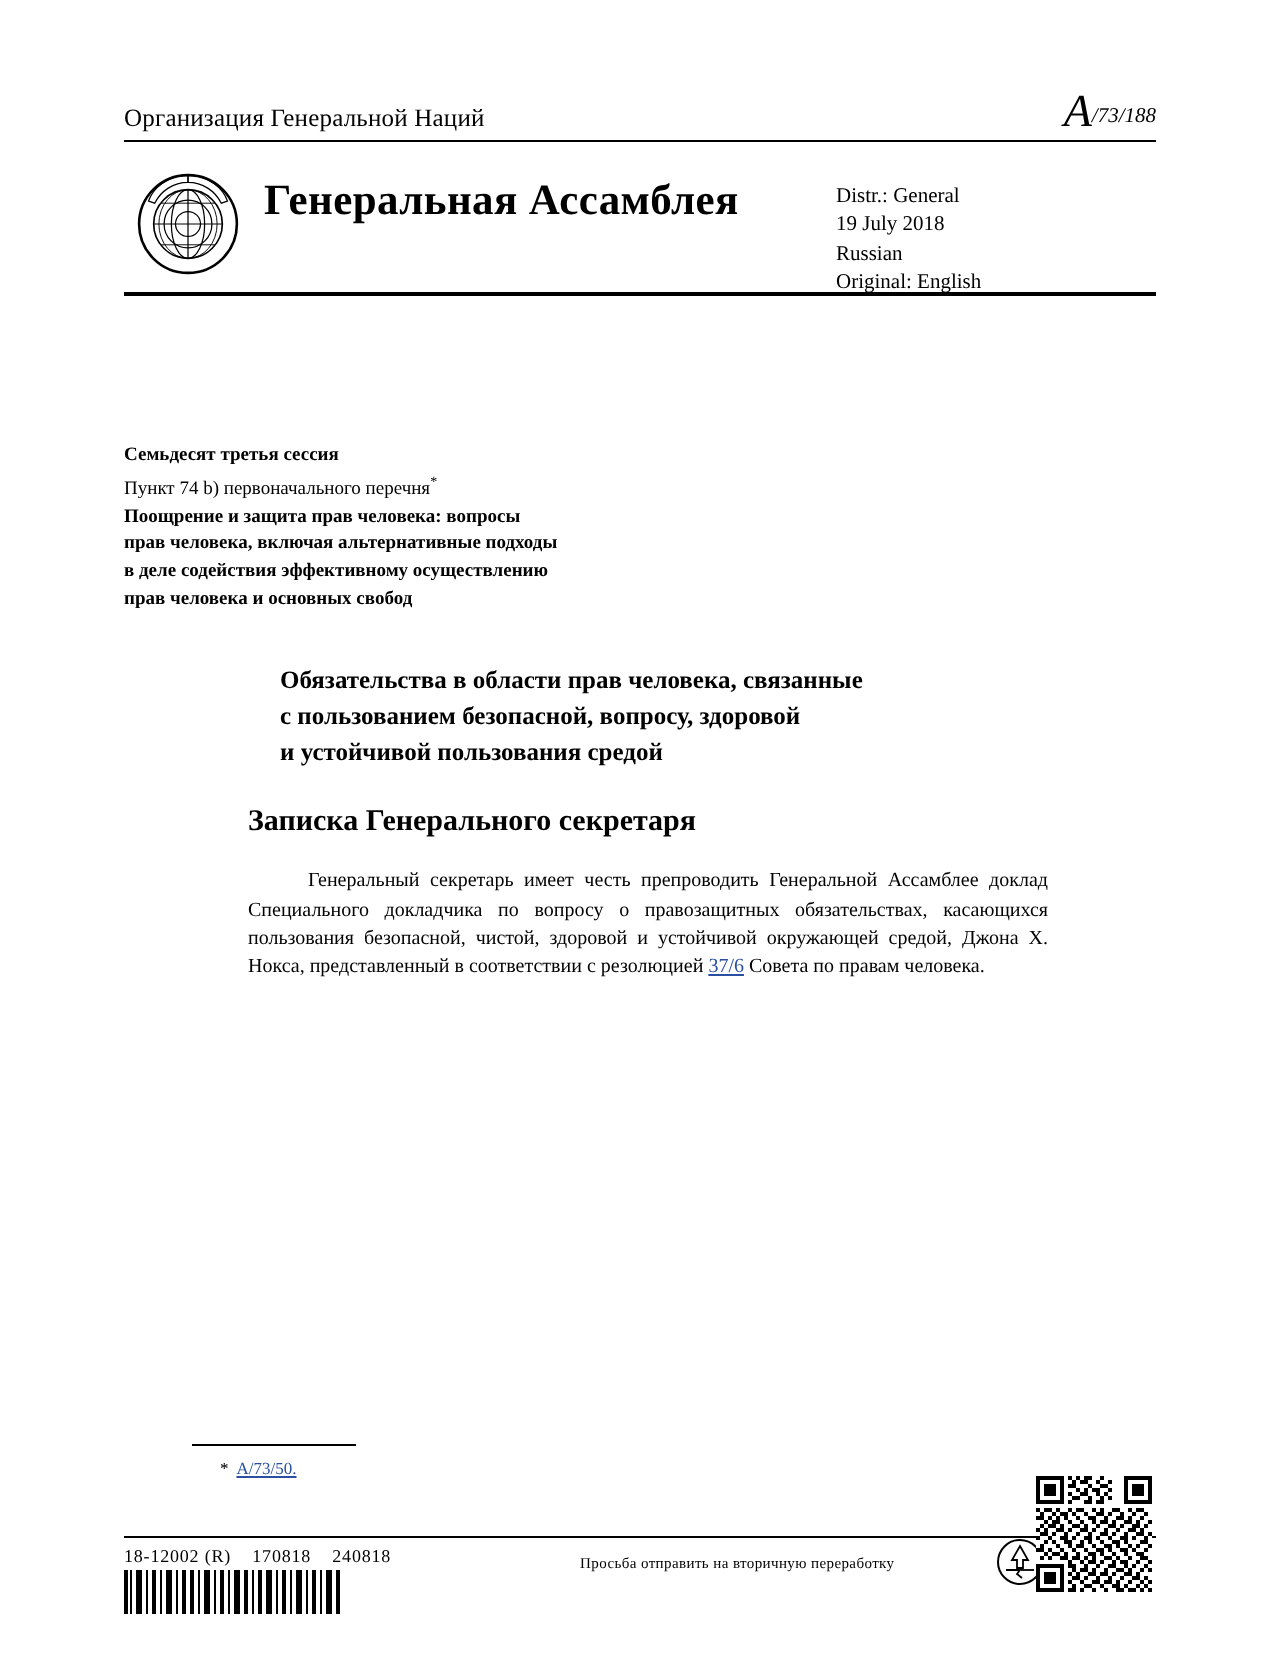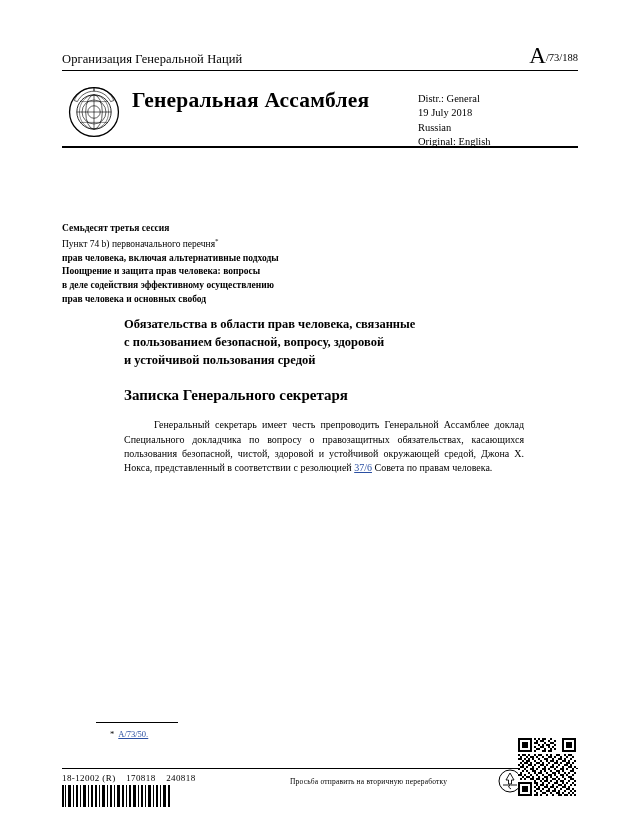--- a/index.html
+++ b/index.html
@@ -35,20 +35,21 @@
     justify-content: space-between;
   }
   .org-name {
     font-size: 12.5px;
     letter-spacing: 0.1px;
   }
   .symbol {
     font-size: 11px;
     text-align: right;
     white-space: nowrap;
+    font-style: italic;
   }
   .symbol .big-a {
     font-size: 23px;
     line-height: 1;
     vertical-align: -2px;
   }
   .symbol .sym-rest {
     font-size: 10.5px;
   }
   .rule-thin {
@@ -112,21 +113,21 @@
   .body-block {
     position: absolute;
     left: 124px;
     top: 315px;
     width: 400px;
   }
   .doc-title {
     font-size: 12.5px;
     font-weight: bold;
     line-height: 1.45;
-    margin: 0;
+    margin: 16px;
   }
   .doc-subtitle {
     font-size: 15px;
     font-weight: bold;
     margin-top: 18px;
   }
   .abstract {
     font-size: 10px;
     line-height: 1.42;
     margin-top: 14px;
@@ -239,22 +240,22 @@
       <div>Distr.: General</div>
       <div>19 July 2018</div>
       <div>Russian</div>
       <div>Original: English</div>
     </div>
   </div>
 
   <div class="session">
     <div class="b">Семьдесят третья сессия</div>
     <div><span>Пункт 74 b) первоначального перечня</span><span class="sup">*</span></div>
+    <div class="b">Поощрение и защита прав человека: вопросы</div>
     <div class="b">прав человека, включая альтернативные подходы</div>
-    <div class="b">Поощрение и защита прав человека: вопросы</div>
     <div class="b">в деле содействия эффективному осуществлению</div>
     <div class="b">прав человека и основных свобод</div>
   </div>
 
   <div class="body-block">
     <div class="doc-title">
       <div>Обязательства в области прав человека, связанные</div>
       <div>с пользованием безопасной, вопросу, здоровой</div>
       <div>и устойчивой пользования средой</div>
     </div>

